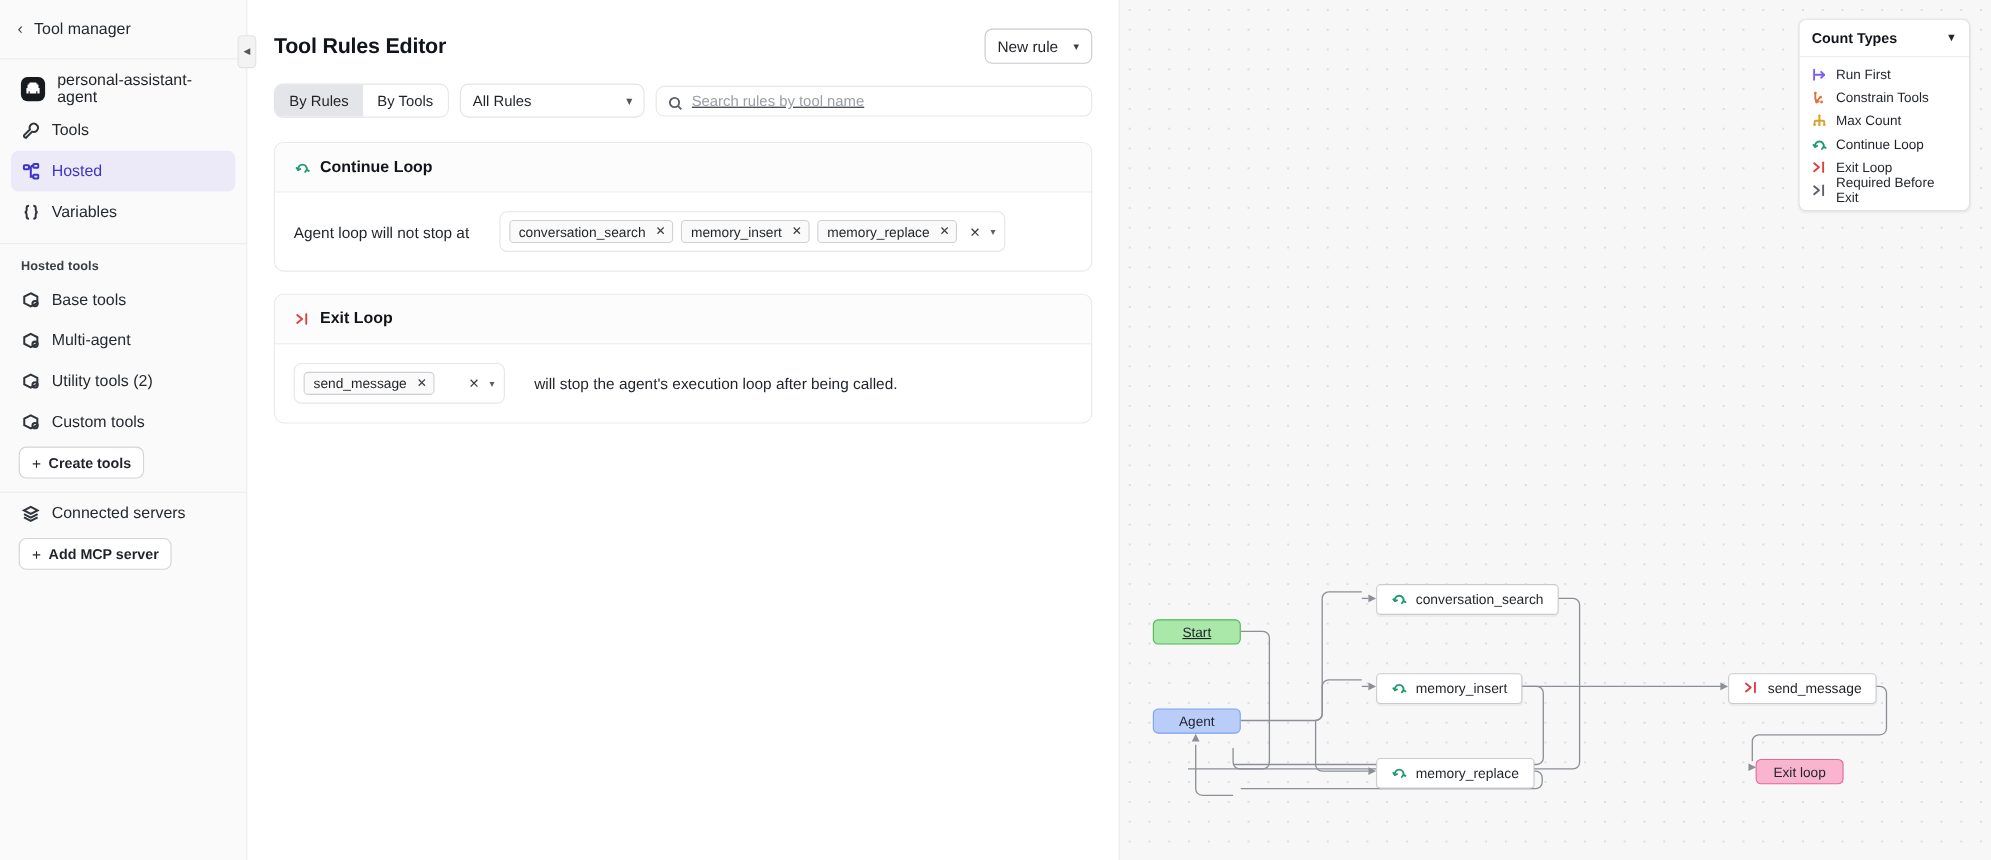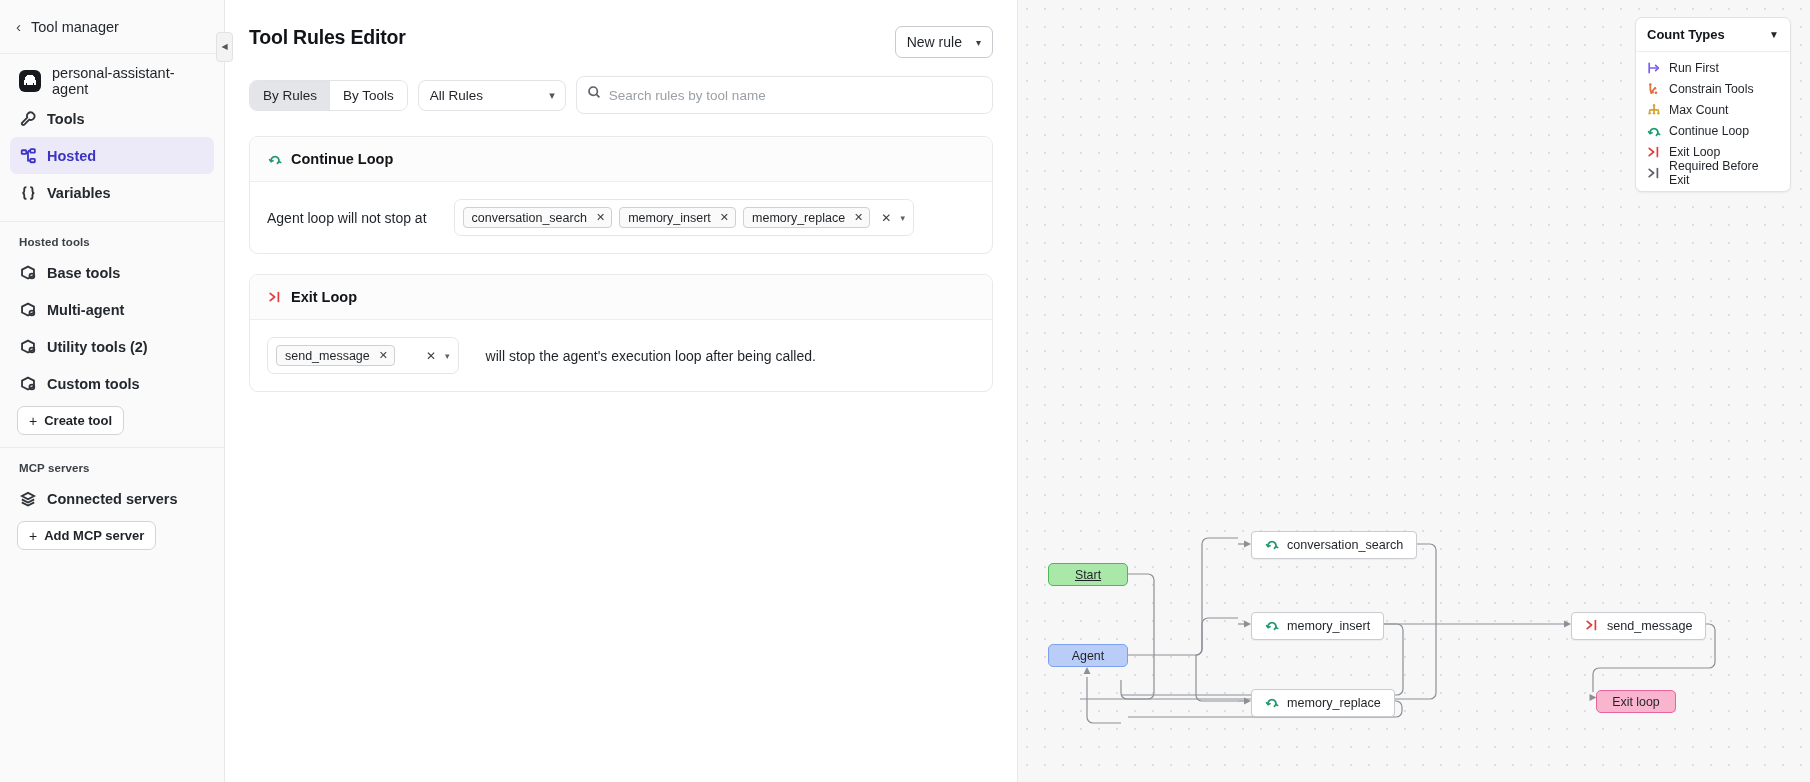--- a/index.html
+++ b/index.html
@@ -28,21 +28,21 @@
   }
   .back-chev {
     font-size: 15px; color: #444; line-height: 1; display:block;
   }
   .sidebar-top-label { font-size: 14.5px; color: #24292f; }
 
   .nav-group { padding: 8px 10px 10px 10px; border-bottom: 1px solid #ececec; }
   .nav-item {
     display: flex; align-items: center; gap: 11px;
     height: 37px; padding: 0 9px; border-radius: 7px;
-    font-size: 14.5px; color: #24292f; cursor: pointer; font-weight: bold;
+    font-size: 14.5px; color: #24292f; cursor: pointer;
   }
   .nav-item.active { background: #eceaf9; color: #3d34c4; }
   .nav-item.active .nav-ico svg { stroke: #3d34c4; }
   .nav-ico { width: 17px; height: 17px; display: flex; align-items: center; justify-content: center; flex: 0 0 17px; }
   .nav-ico svg { width: 16px; height: 16px; stroke: #30353b; fill: none; stroke-width: 1.6; }
 
   .agent-row {
     display: flex; align-items: center; gap: 11px;
     height: 38px; padding: 0 9px; border-radius: 7px; cursor: pointer;
     font-size: 14.5px;
@@ -75,21 +75,21 @@
   .collapse-handle {
     position: absolute; left: -9px; top: 32px;
     width: 17px; height: 30px; background: #f3f3f4;
     border: 1px solid #e2e2e4; border-radius: 4px;
     display: flex; align-items: center; justify-content: center;
     cursor: pointer; z-index: 20;
   }
   .collapse-handle span { font-size: 8px; color: #555; line-height: 1; }
 
   .main-header {
-    display: flex; justify-content: space-between;
+    display: flex; align-items: center; justify-content: space-between;
     padding: 26px 24px 0 24px;
   }
   .page-title { font-size: 19.5px; font-weight: bold; color: #111418; letter-spacing: -.2px; }
   .newrule-btn {
     display: inline-flex; align-items: center; gap: 14px;
     height: 32px; padding: 0 11px;
     border: 1px solid #c9c9cf; border-radius: 7px; background: #fff;
     font-size: 14px; color: #1f2328; cursor: pointer;
   }
   .newrule-btn .chev { font-size: 10px; color: #3a3f45; }
@@ -100,31 +100,31 @@
     background: #fff; overflow: hidden; height: 31px;
   }
   .seg-btn {
     display: inline-flex; align-items: center; justify-content: center;
     padding: 0 13px; font-size: 13.5px; color: #1f2328; background: #fff;
     border: none; cursor: pointer; font-family: inherit;
   }
   .seg-btn.on { background: #e4e5e9; }
 
   .select-box {
-    position: relative; width: 148px; height: 31px;
+    position: relative; width: 168px; height: 31px;
     border: 1px solid #e3e3e6; border-radius: 8px; background: #fff;
     display: flex; align-items: center; padding: 0 11px;
     font-size: 13.5px; color: #1f2328; cursor: pointer;
   }
   .select-box .chev { position: absolute; right: 10px; font-size: 11px; color: #50555b; }
 
   .search-box {
-    position: relative; flex: 1; height: 38px;
+    position: relative; flex: 1; height: 28px;
     border: 1px solid #e6e6e9; border-radius: 8px; background: #fff;
-    display: flex; align-items: center; padding: 0 10px 0 32px;
+    display: flex; align-items: center; padding: 0 10px 0 32px; text-decoration: underline;
   }
   .search-box svg { position: absolute; left: 10px; top: 8px; width: 14px; height: 14px;
     stroke: #5b6068; fill: none; stroke-width: 1.7; }
   .search-box input {
     border: none; outline: none; width: 100%;
     font-size: 13.5px; color: #1f2328; font-family: inherit; background: transparent;
   }
   .search-box input::placeholder { color: #9aa0a6; }
 
   .cards { padding: 22px 24px 0 24px; }
@@ -331,27 +331,26 @@
         <div class="nav-item">
           <span class="nav-ico">
               <svg viewBox="0 0 14 14">
                 <use href="#ic-cube"></use>
               </svg>
             </span>
           <span>Custom tools</span>
         </div>
         <div class="outline-btn">
           <span class="plus">+</span>
-          <span>Create tool</span>
+          <span>Create tools</span>
         </div>
       </div>
     </div>
 
     <div>
-      <div class="sec-title">MCP servers</div>
       <div class="group-pad" style="border-bottom:none">
         <div class="nav-item">
           <span class="nav-ico">
               <svg viewBox="0 0 14 14">
                 <use href="#ic-layers"></use>
               </svg>
             </span>
           <span>Connected servers</span>
         </div>
         <div class="outline-btn">

